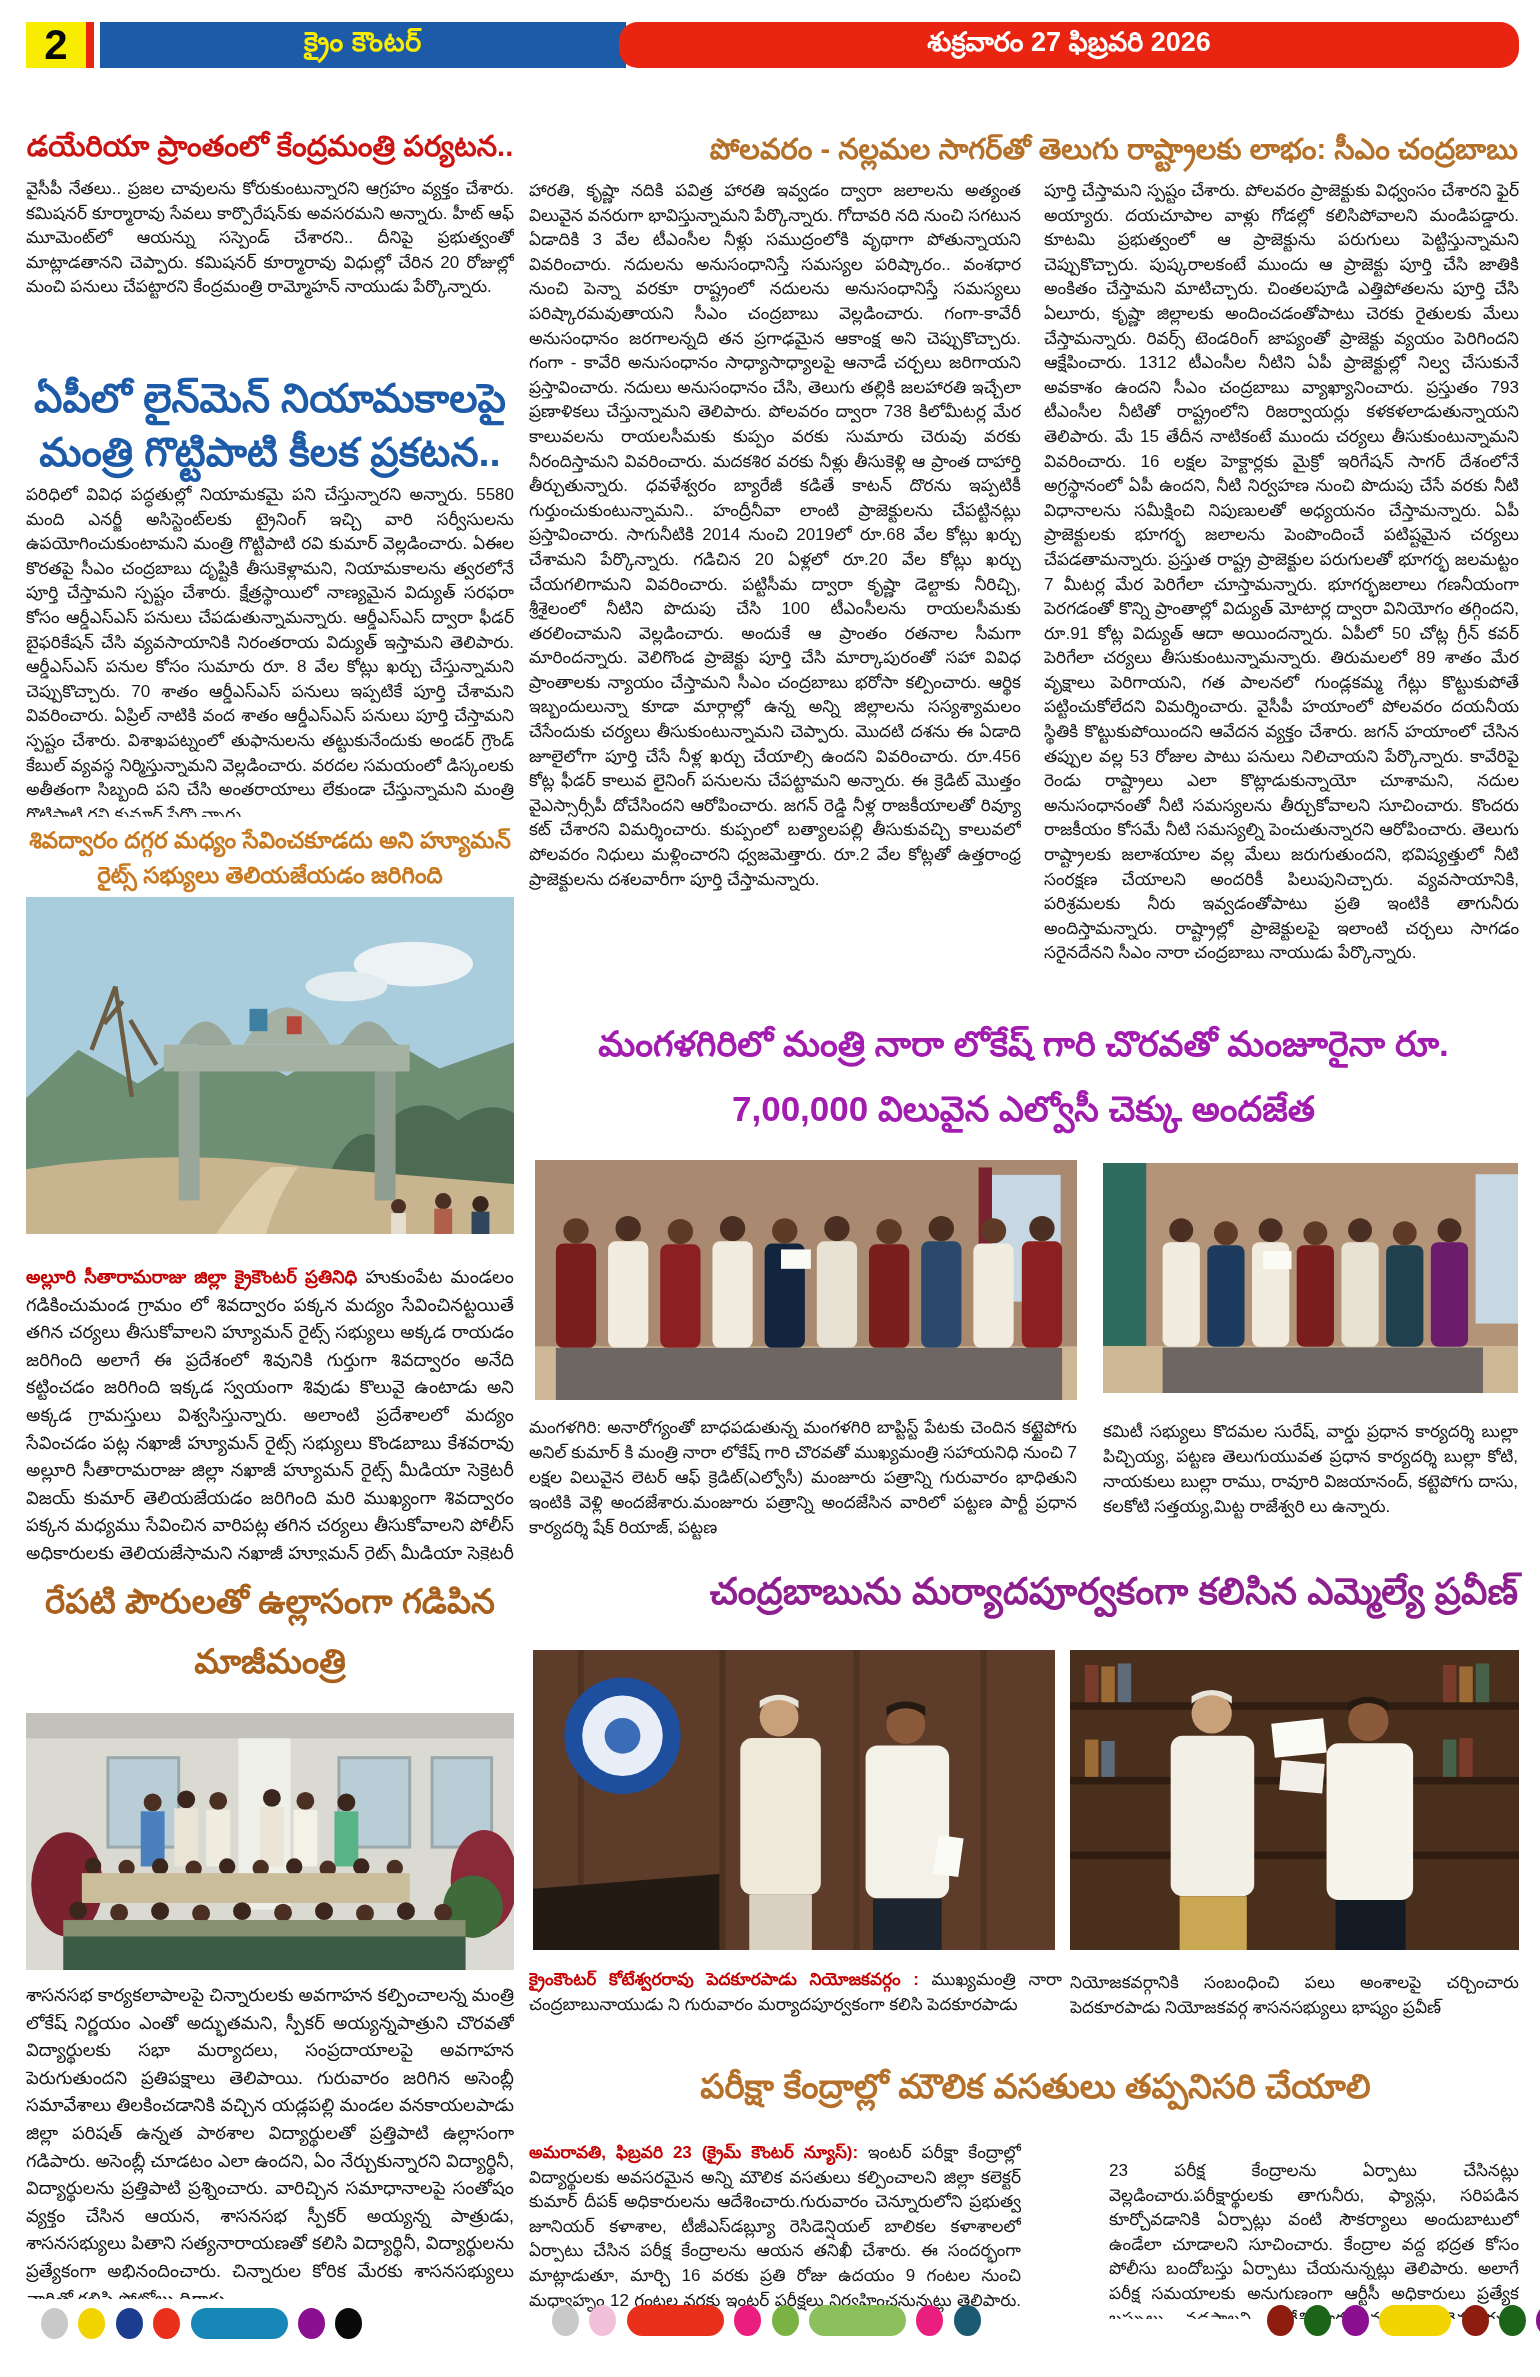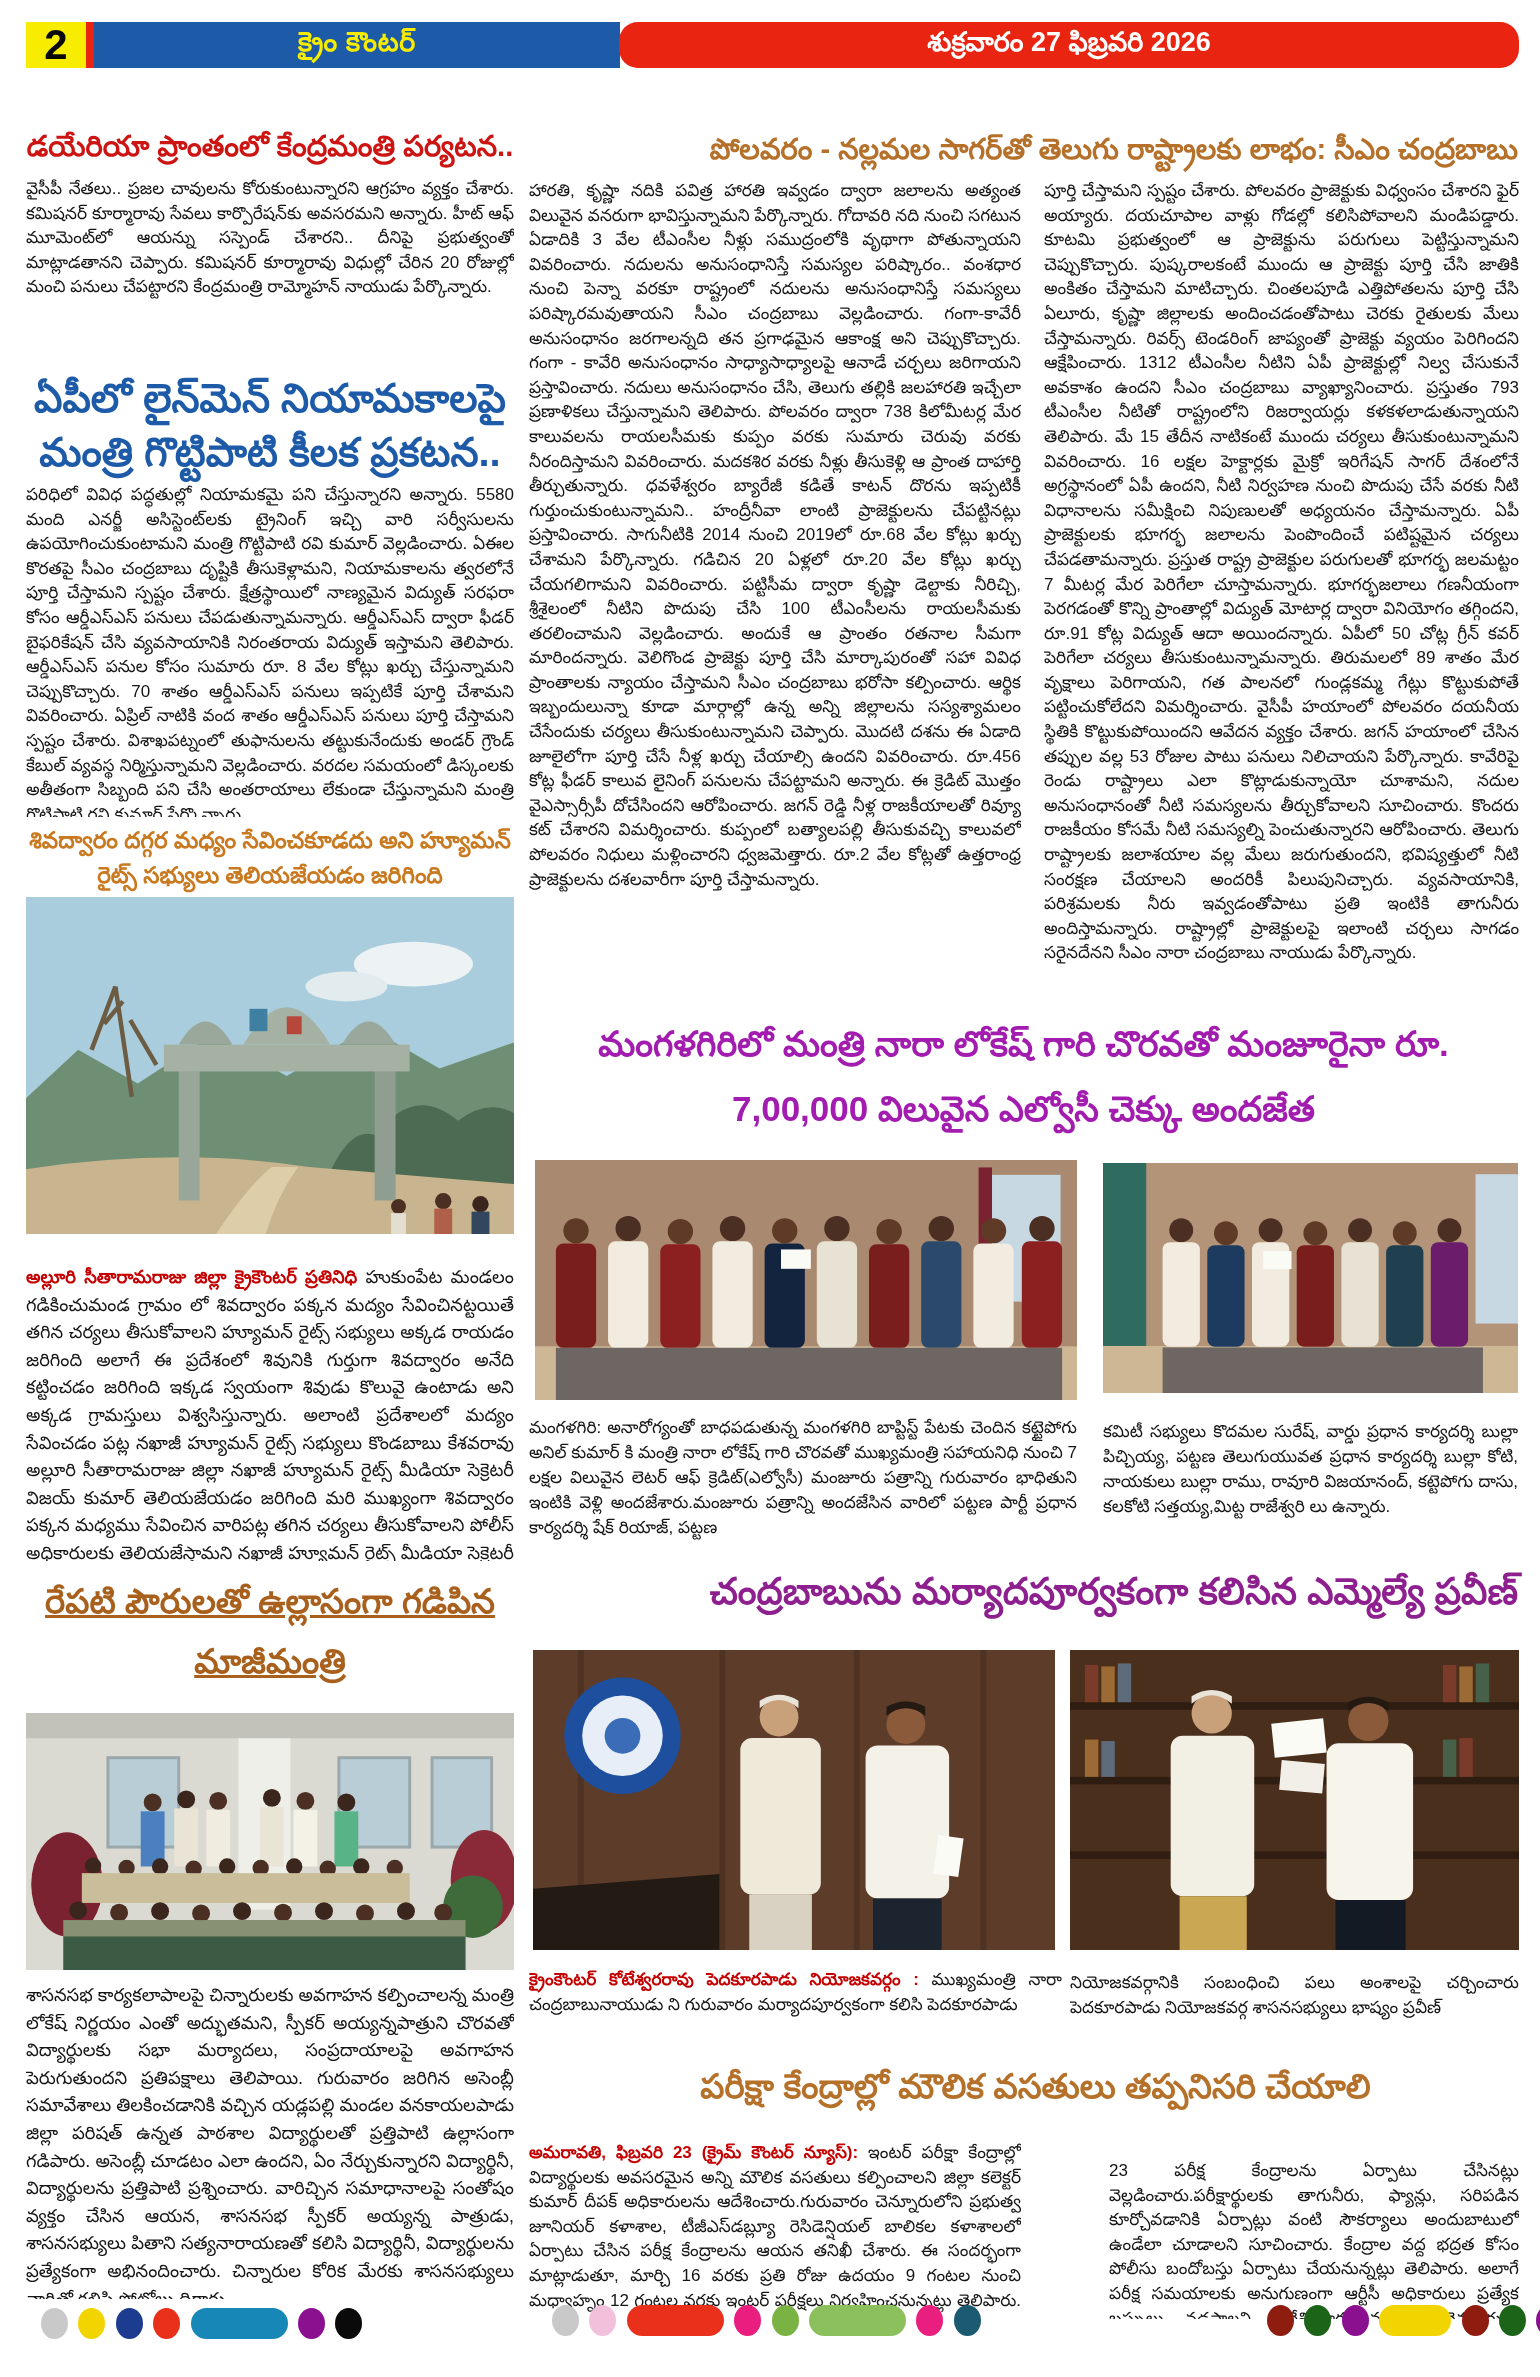--- a/index.html
+++ b/index.html
@@ -13,21 +13,21 @@
   .masthead{background:#1d5aa8;color:#f8ec00;font-weight:bold;font-size:27px;
             display:flex;align-items:center;justify-content:center;letter-spacing:0.7px;}
   .datebar{background:#e92410;color:#ffffff;font-weight:bold;font-size:27px;
            display:flex;align-items:center;justify-content:center;}
   
   .h-red{color:#cc1412;font-size:29px;font-weight:bold;text-align:center;line-height:1.25;}
   .h-blue{color:#1d5aa8;font-size:40px;font-weight:bold;text-align:center;line-height:1.35;}
   .h-orange-sub{color:#c9791f;font-size:23px;font-weight:bold;text-align:center;line-height:1.5;}
   .h-brown{color:#b5702a;font-size:29px;font-weight:bold;text-align:right;line-height:1.3;}
   .h-blue2{color:#a21caf;font-size:35px;font-weight:bold;text-align:center;line-height:1.85;}
-  .h-orange{color:#a8601c;font-size:34px;font-weight:bold;text-align:center;line-height:1.75;text-decoration:underline;}
+  .h-orange{color:#a8601c;font-size:34px;font-weight:bold;text-align:center;line-height:1.75;}
   .h-purple{color:#8e1f8e;font-size:37px;font-weight:bold;text-align:right;line-height:1.3;}
   .h-brown2{color:#b5702a;font-size:34px;font-weight:bold;text-align:center;line-height:1.3;}
   
   .body-txt{font-size:17px;line-height:24.6px;text-align:justify;overflow:hidden;}
   .body-lg{font-size:18px;line-height:27.6px;text-align:justify;overflow:hidden;}
   .caption{font-size:17px;line-height:25px;text-align:justify;overflow:hidden;}
   .lead-red{color:#c40000;font-weight:bold;}
   
   .photo{overflow:hidden;background:#cfcfcf;}
   .photo svg{display:block;width:100%;height:100%;}
@@ -39,21 +39,21 @@
 </style>
 </head>
 <body>
 
 <div class="page">
 
   <div class="abs pagenum" style="left:26px;top:22.4px;width:60px;height:46px;">
     <span>2</span>
   </div>
   <div class="abs stripe" style="left:86px;top:22.4px;width:7.5px;height:46px;"></div>
-  <div class="abs masthead" style="left:94px;top:22.4px;width:526px;height:46px;">
+  <div class="abs masthead" style="left:100px;top:22.4px;width:526px;height:46px;">
     <span>క్రైం కౌంటర్</span>
   </div>
   <div class="abs datebar" style="left:619px;top:22.4px;width:900px;height:46px;border-radius:19px;">
     <span>శుక్రవారం  27 ఫిబ్రవరి 2026</span>
   </div>
 
   <div class="abs h-red" style="left:26px;top:128px;width:488px;">డయేరియా ప్రాంతంలో కేంద్రమంత్రి పర్యటన..</div>
   <div class="abs body-txt" style="left:26px;top:177px;width:488px;height:186px;">వైసీపీ నేతలు.. ప్రజల చావులను కోరుకుంటున్నారని ఆగ్రహం వ్యక్తం చేశారు. కమిషనర్ కూర్మారావు సేవలు కార్పొరేషన్‌కు అవసరమని అన్నారు. హీట్ ఆఫ్ మూమెంట్‌లో ఆయన్ను సస్పెండ్ చేశారని.. దీనిపై ప్రభుత్వంతో మాట్లాడతానని చెప్పారు. కమిషనర్ కూర్మారావు విధుల్లో చేరిన 20 రోజుల్లో మంచి పనులు చేపట్టారని కేంద్రమంత్రి రామ్మోహన్ నాయుడు పేర్కొన్నారు.</div>
 
   <div class="abs h-blue" style="left:26px;top:371px;width:488px;">ఏపీలో లైన్‌మెన్ నియామకాలపై మంత్రి గొట్టిపాటి కీలక ప్రకటన..</div>

